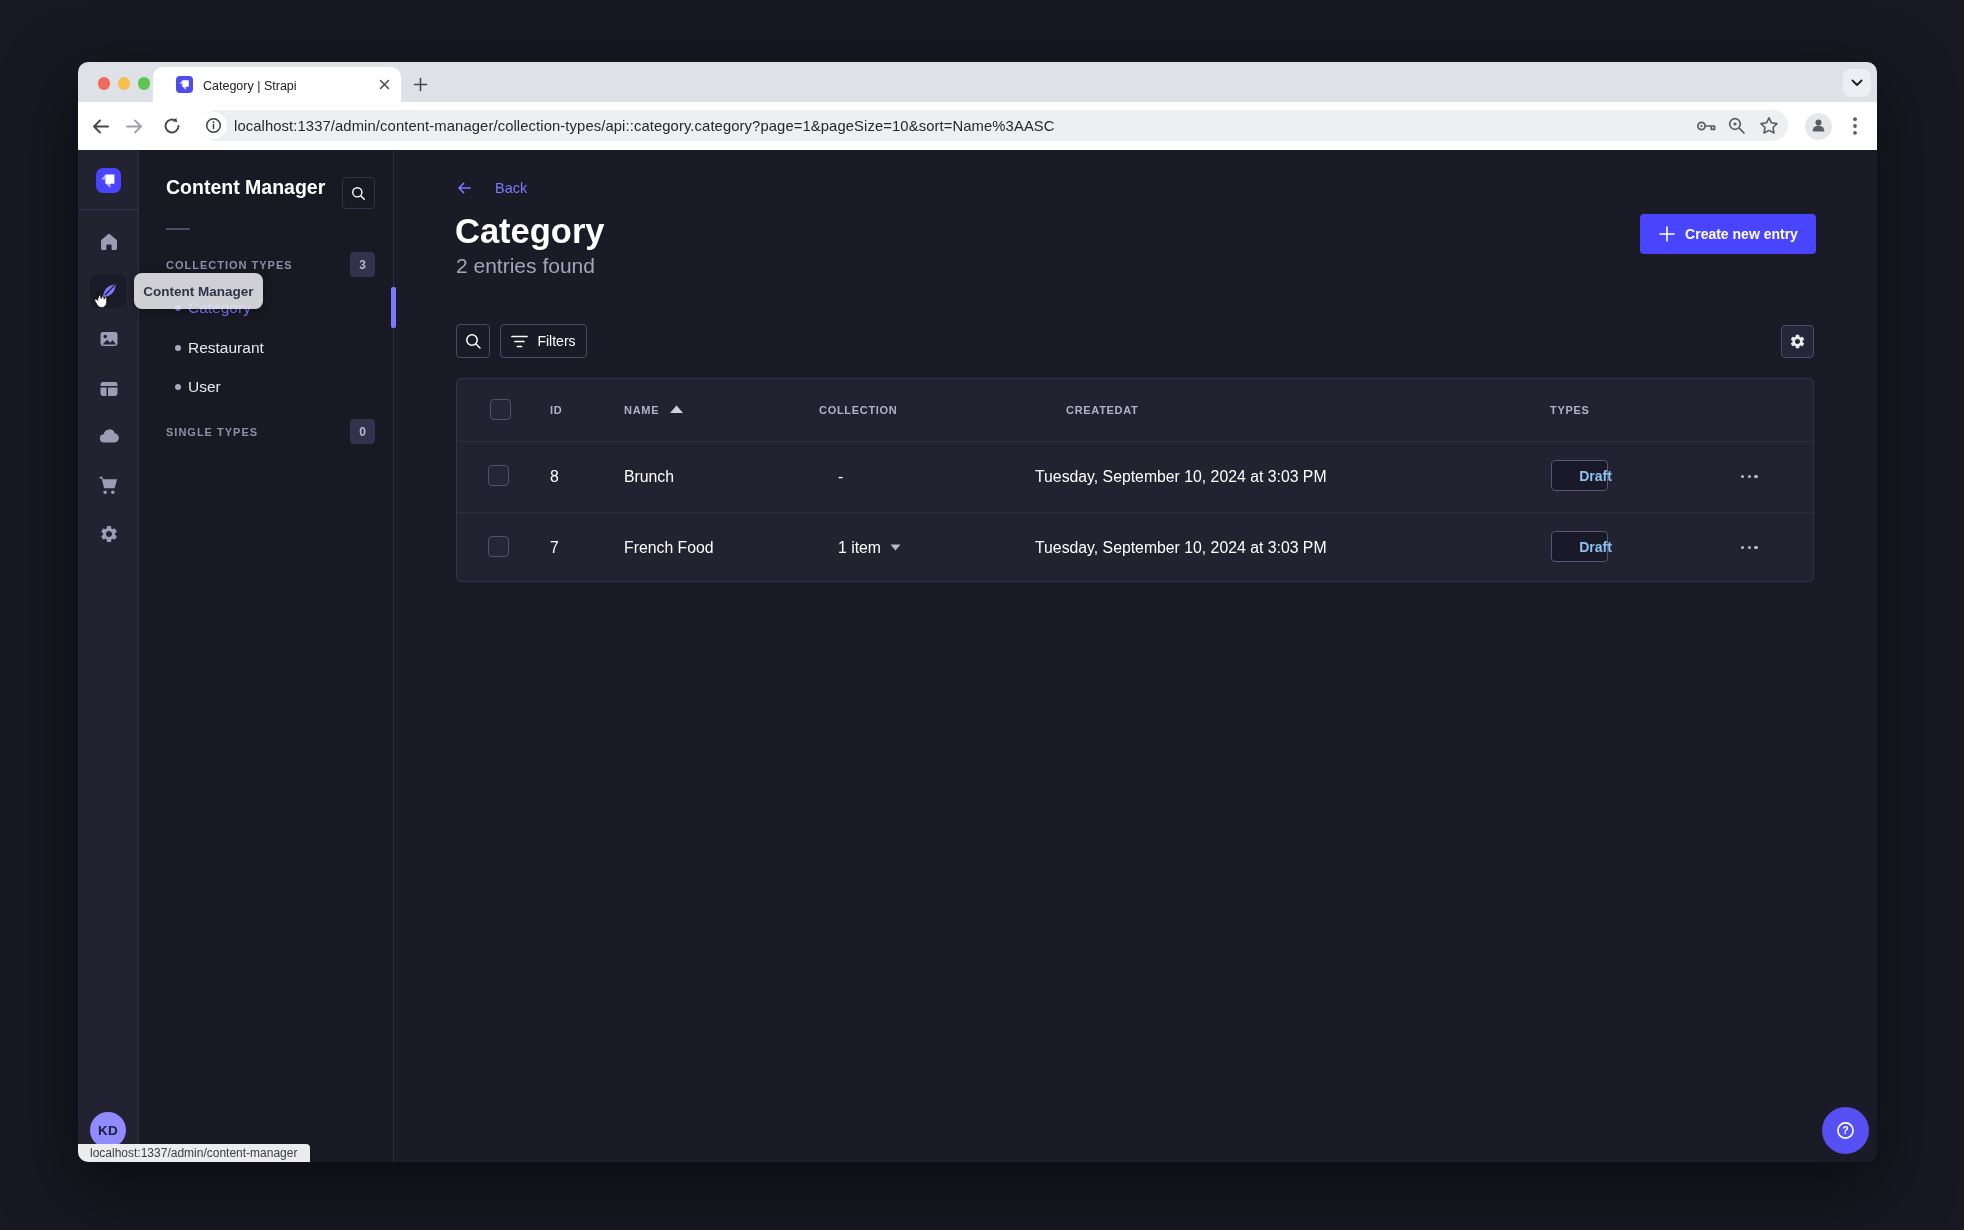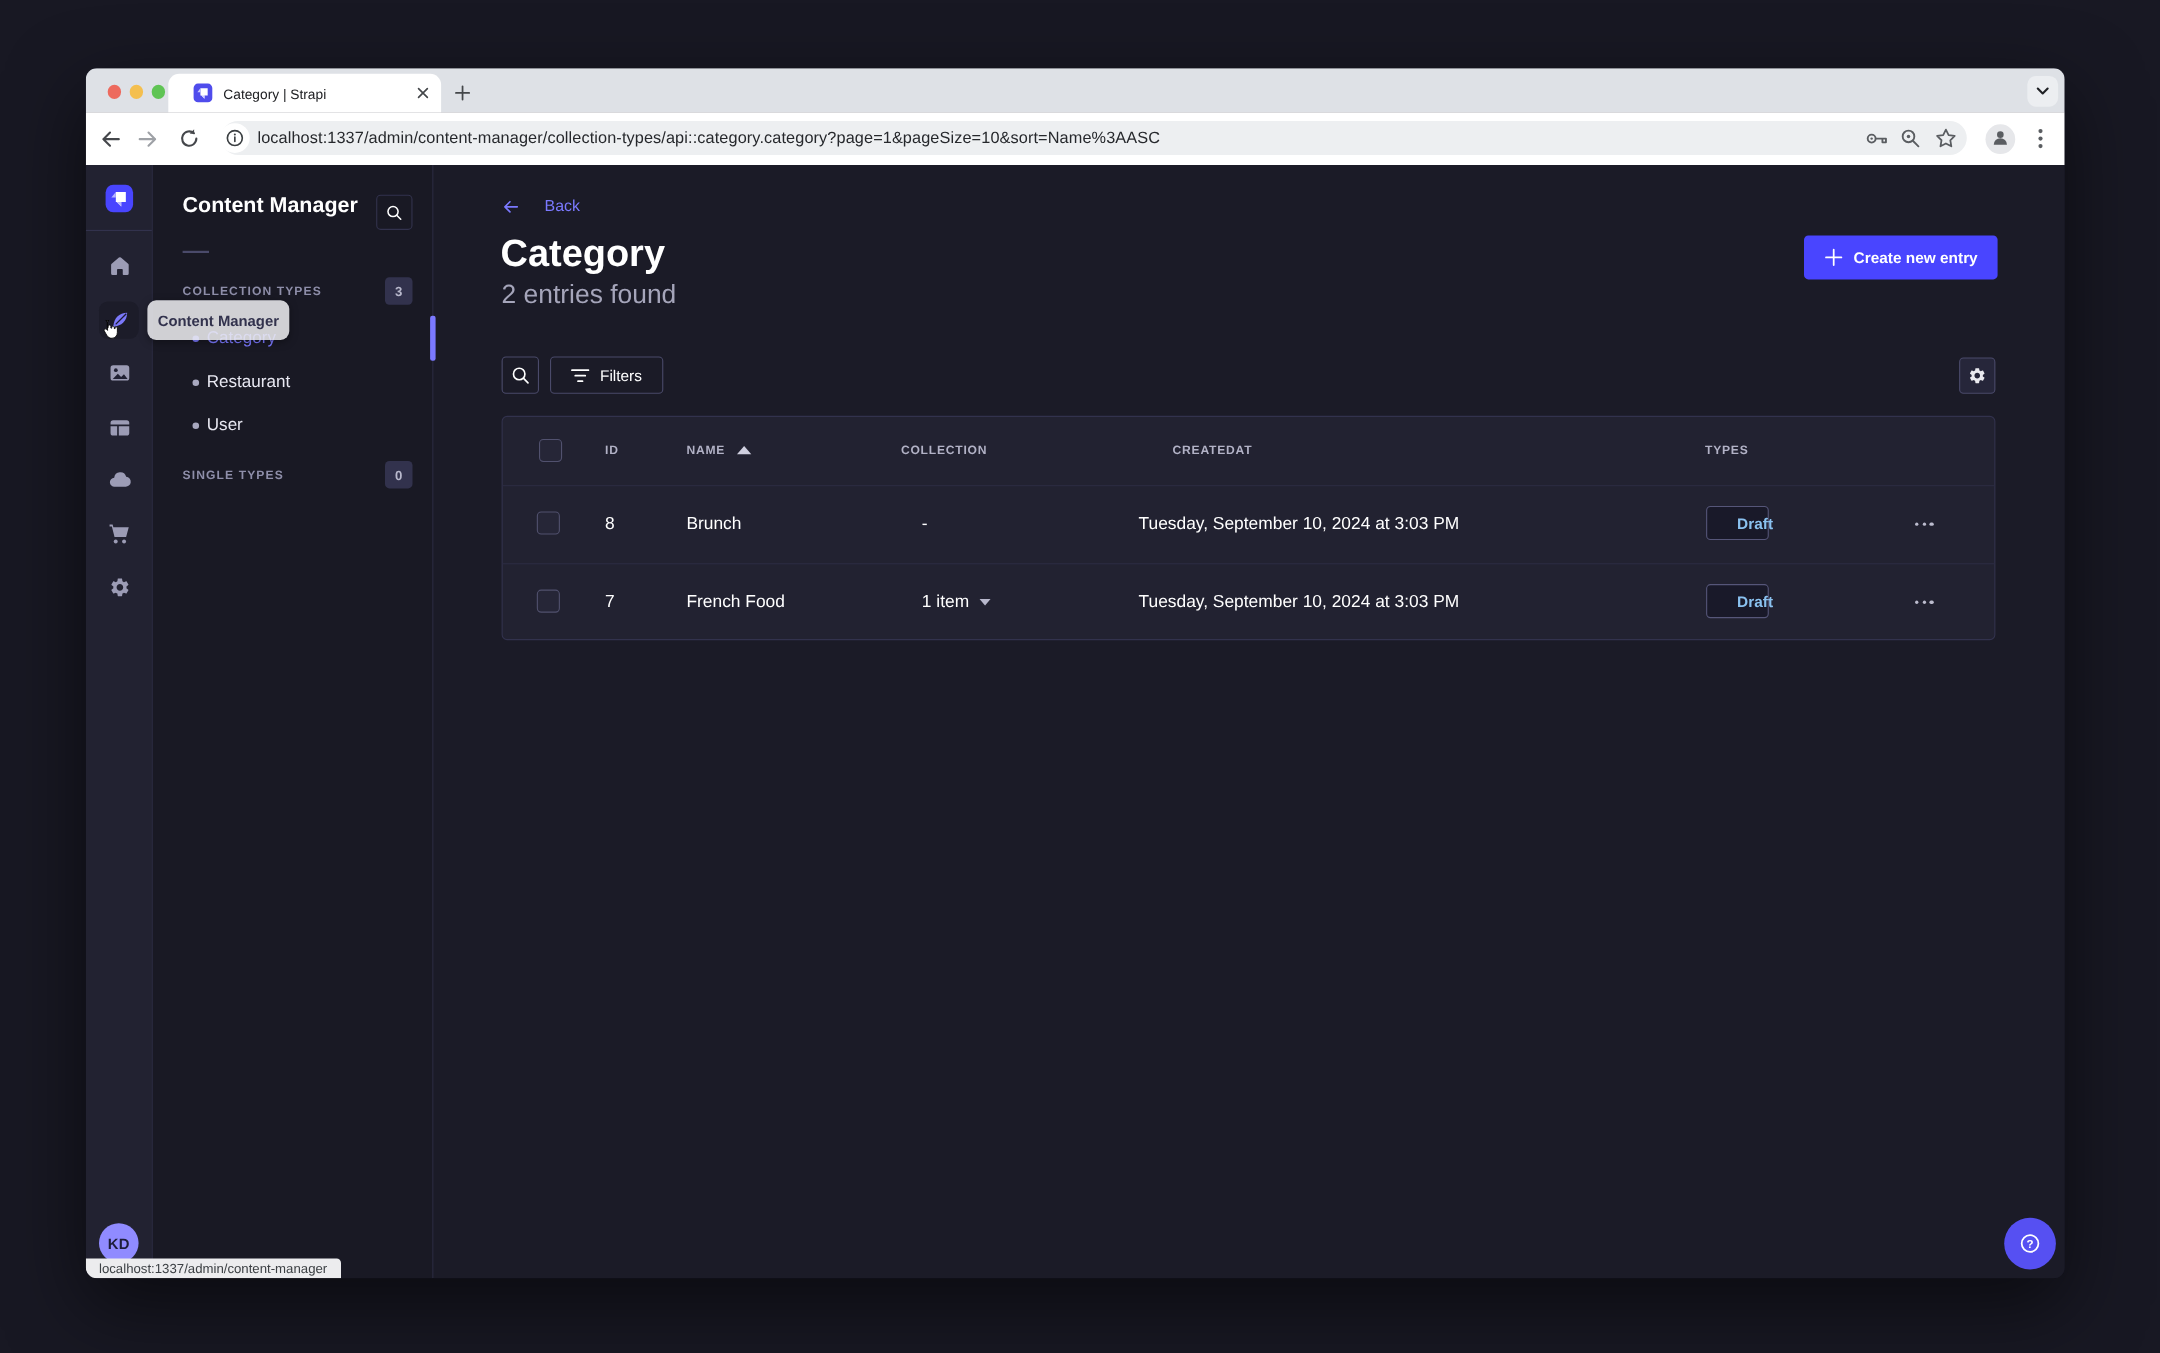--- a/index.html
+++ b/index.html
@@ -38,24 +38,24 @@
 .snlabel { position:absolute; left:88px; font-size:11px; font-weight:700; letter-spacing:1px; color:#8e8ea9; }
 .snbadge { position:absolute; left:272px; width:25px; height:25px; background:#32324d; border-radius:4px; color:#b8b8cc; font-size:12px; font-weight:600; display:flex; align-items:center; justify-content:center; }
 .snitem { position:absolute; left:110px; font-size:15.5px; color:#e8e8f2; height:18px; line-height:18px; }
 .snbullet { position:absolute; left:96.5px; width:6px; height:6px; border-radius:50%; background:#a8a8bf; }
 #purplebar { position:absolute; left:313px; top:137px; width:4.5px; height:40.5px; background:#7b79ff; border-radius:2px; }
 #tooltip { position:absolute; left:56px; top:123px; width:129px; height:36px; z-index:5; background:rgba(233,233,237,0.88); border-radius:8px; box-shadow:0 2px 8px rgba(0,0,0,0.35); display:flex; align-items:center; justify-content:center; font-size:13.5px; font-weight:700; color:#32324d; }
 
 #backrow { position:absolute; left:380px; top:30px; display:flex; align-items:center; gap:24px; }
 #backtext { font-size:14.5px; font-weight:500; color:#7b79ff; }
 #h1 { position:absolute; left:377px; top:62px; font-size:34.5px; font-weight:700; color:#ffffff; }
-#subcount { position:absolute; left:378px; top:104px; font-size:24px; color:#a5a5ba; }
+#subcount { position:absolute; left:378px; top:104px; font-size:21px; color:#a5a5ba; }
 #createbtn { position:absolute; left:1562px; top:64px; width:176px; height:40px; background:#4945ff; border-radius:4px; display:flex; align-items:center; justify-content:center; gap:9px; color:#ffffff; font-size:14px; font-weight:600; }
 .obtn { position:absolute; border:1px solid #4a4a6a; border-radius:4px; display:flex; align-items:center; justify-content:center; }
-#filtersbtn { position:absolute; left:422px; top:174px; width:103px; height:34px; border:1px solid #4a4a6a; border-radius:4px; display:flex; align-items:center; justify-content:center; gap:9px; color:#ffffff; font-size:14px; font-weight:500; }
+#filtersbtn { position:absolute; left:422px; top:174px; width:87px; height:34px; border:1px solid #4a4a6a; border-radius:4px; display:flex; align-items:center; justify-content:center; gap:9px; color:#ffffff; font-size:14px; font-weight:500; }
 
 #table { position:absolute; left:378px; top:228px; width:1358px; height:204px; background:#222231; border:1px solid #32324d; border-radius:5px; }
 .hlabel { position:absolute; top:0; height:62px; display:flex; align-items:center; font-size:11px; font-weight:700; letter-spacing:0.7px; color:#b2b2c6; }
 .rtext { position:absolute; font-size:15.8px; color:#ffffff; display:flex; align-items:center; height:71px; }
 .cb { position:absolute; width:21px; height:21px; border:1px solid #51516e; border-radius:4px; background:#262637; }
 .tdiv { position:absolute; left:0; width:1356px; height:1px; background:#2c2c42; }
 .badge { position:absolute; left:1094px; width:57px; height:31px; border:1px solid #565679; border-radius:4px; background:#191929; color:#8ac1ef; font-size:14px; font-weight:700; display:flex; align-items:center; justify-content:center;padding-left:32px; }
 .dots { position:absolute; left:1284px; height:71px; display:flex; align-items:center; gap:3.5px; }
 .dots i { width:3.2px; height:3.2px; border-radius:50%; background:#bcbcce; display:block; }
 #helpbtn { position:absolute; left:1744px; top:957px; width:47px; height:47px; border-radius:50%; background:#5650f2; display:flex; align-items:center; justify-content:center; }

